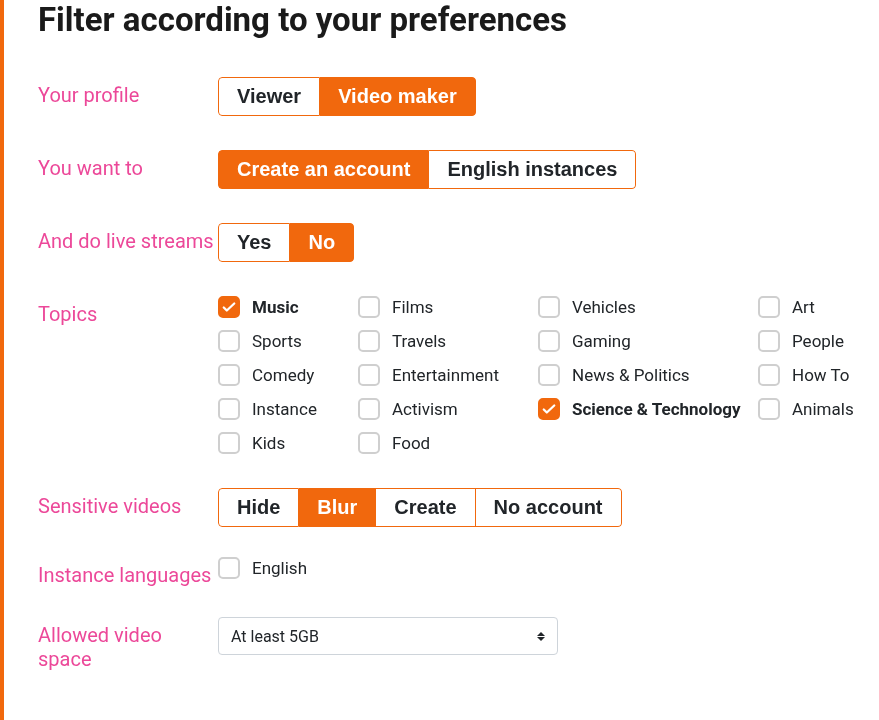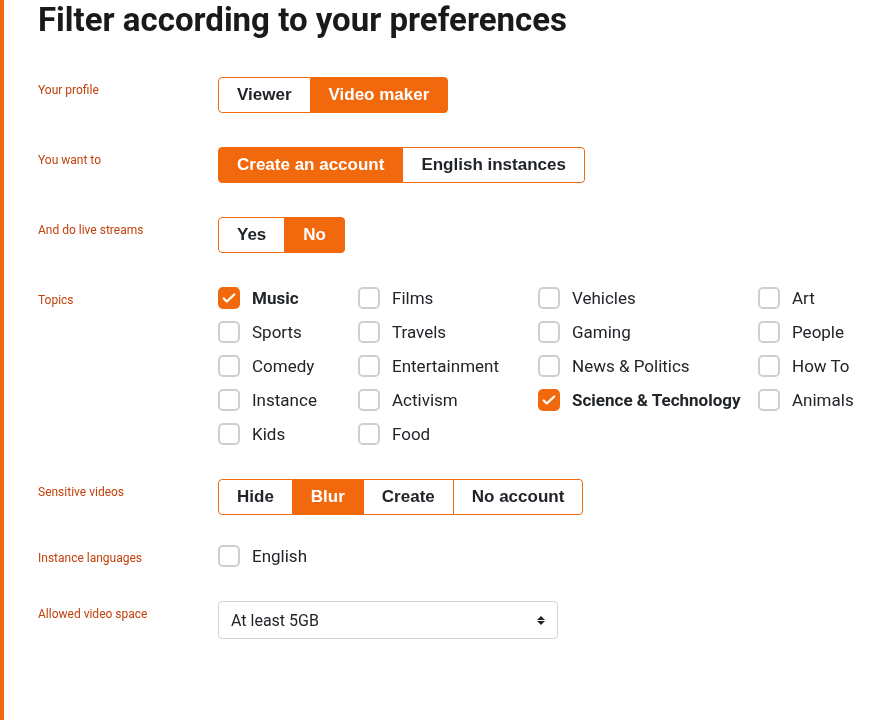--- a/index.html
+++ b/index.html
@@ -3,24 +3,24 @@
 <meta charset="utf-8">
 <style>
   * { box-sizing: border-box; margin: 0; padding: 0; }
   html, body { font-family: -apple-system, BlinkMacSystemFont, "Segoe UI", Roboto, "Helvetica Neue", Arial, sans-serif; color: #212529; }
   body { width: 879px; height: 720px; background: #fff; position: relative; }
   .left-rule { position: absolute; left: 0; top: 0; width: 4px; height: 720px; background: #f1680d; }
   .container { padding-left: 38px; padding-top: 0; }
   h2.heading { font-size: 33px; font-weight: 700; color: #1a1a1a; letter-spacing: 0; margin-bottom: 38px; padding-top: 0; }
   .row { display: flex; align-items: flex-start; margin-bottom: 34px; }
   .row.tight { margin-bottom: 30px; }
-  .label { flex: 0 0 180px; font-size: 12px; color: #c2410c; padding-top: 6px; }
+  .label { flex: 0 0 180px; font-size: 20px; color: #ec4899; padding-top: 6px; }
   .controls { flex: 1; }
   .seg { display: inline-flex; border-radius: 4px; overflow: hidden; }
-  .seg .seg-btn { font-size: 17px; font-weight: 600; padding: 7px 18px; border: 1px solid #f1680d; background: #fff; color: #212529; cursor: pointer; }
+  .seg .seg-btn { font-size: 20px; font-weight: 600; padding: 7px 18px; border: 1px solid #f1680d; background: #fff; color: #212529; cursor: pointer; }
   .seg .seg-btn + .seg-btn { border-left: none; }
   .seg .seg-btn.active { background: #f1680d; color: #fff; }
   .seg .seg-btn:first-child { border-top-left-radius: 4px; border-bottom-left-radius: 4px; }
   .seg .seg-btn:last-child { border-top-right-radius: 4px; border-bottom-right-radius: 4px; }
   .topics-grid { display: grid; grid-template-columns: 140px 180px 220px 120px; row-gap: 12px; align-items: center; width: 680px; }
   .chk { display: inline-flex; align-items: center; cursor: pointer; text-align: center; }
   .chk-box { width: 22px; height: 22px; border: 2px solid #cfcfcf; border-radius: 5px; margin-right: 12px; display: inline-flex; align-items: center; justify-content: center; flex-shrink: 0; }
   .chk.checked .chk-box { background: #f1680d; border-color: #f1680d; }
   .chk-box svg { width: 14px; height: 14px; display: none; }
   .chk.checked .chk-box svg { display: block; }

